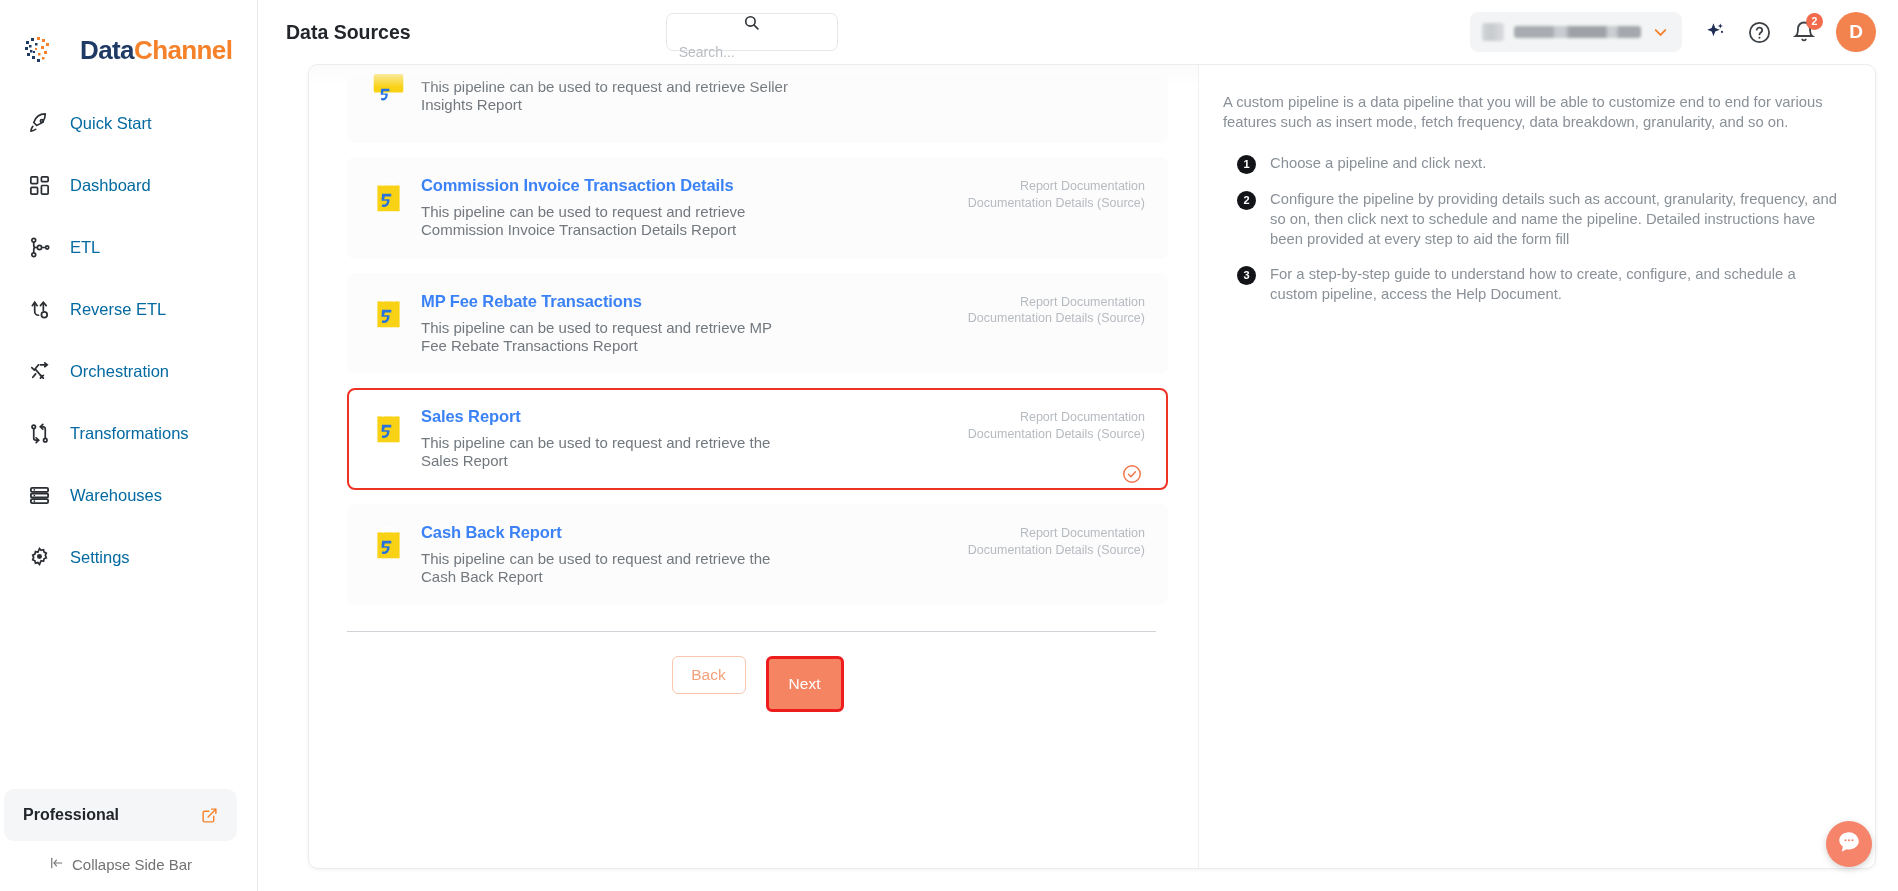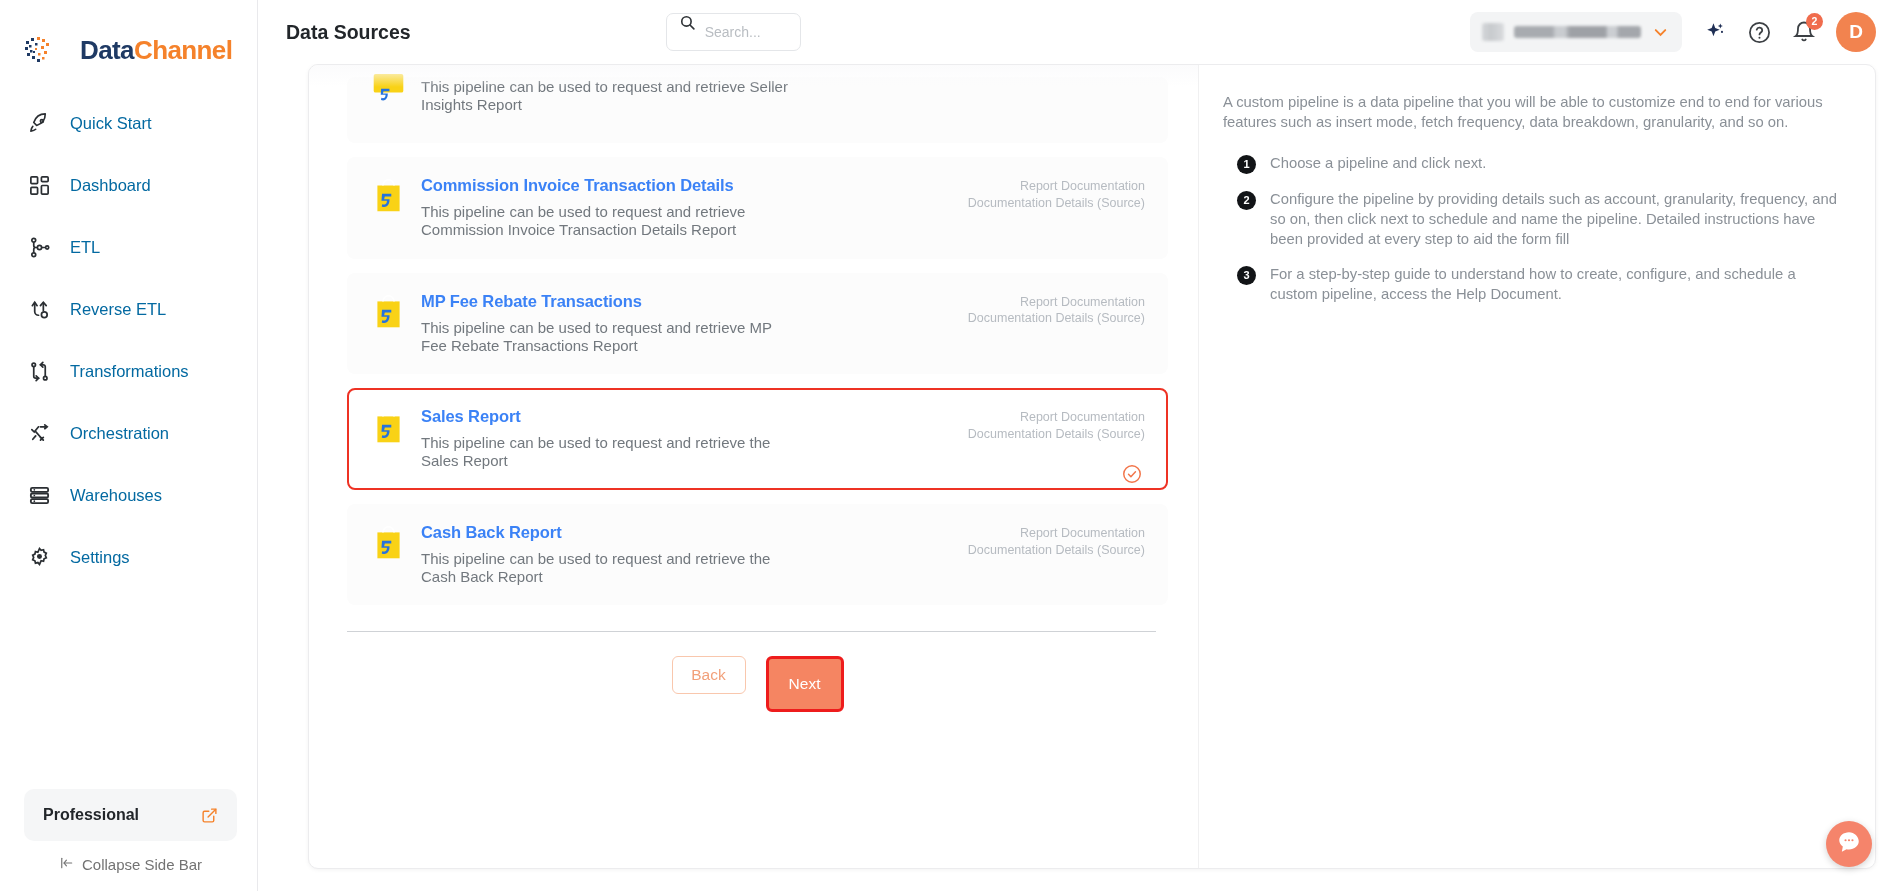--- a/index.html
+++ b/index.html
@@ -27,41 +27,41 @@
 
   .nav { margin-top: 14px; display: flex; flex-direction: column; }
   .nav-item {
     display: flex; align-items: center; gap: 18px;
     height: 62px; padding-left: 26px; cursor: pointer;
     color: #0369a1; font-size: 16.5px;
   }
   .nav-icon { width: 26px; height: 26px; flex: 0 0 26px; display:flex; align-items:center; justify-content:center; color:#2b2f33; }
   .nav-icon svg { width: 23px; height: 23px; display:block; }
 
-  .side-bottom { margin-top: auto; padding: 0 20px 18px 24px; }
+  .side-bottom { margin-top: auto; padding: 0 20px 18px 4px; }
   .plan-card {
     background: #f5f6f7; border-radius: 10px; height: 52px;
     display:flex; align-items:center; justify-content:space-between;
     padding: 0 19px; cursor:pointer;
   }
   .plan-name { font-size: 16px; font-weight: bold; color: #22262a; }
   .plan-ext { color:#f5822b; display:flex; }
   .collapse {
     margin-top: 15px; text-align:center; color:#737373; font-size: 15px;
     display:flex; align-items:center; justify-content:center; gap:7px; cursor:pointer;
   }
 
   
   .main { flex: 1; display: flex; flex-direction: column; min-width:0; background: #ffffff; position:relative; }
   .topbar { height: 64px; flex:0 0 64px; display:flex; align-items:center; padding: 0 22px 0 28px; background:#fff; position:relative; z-index:5;}
   .page-title { font-size: 19.5px; font-weight: bold; color: #22262a; }
   .search-box {
-    width: 135px; height: 38px; border: 1px solid #e4e6e9; border-radius: 7px;
-    margin-left: 255px; display:flex; gap: 9px; padding: 0 12px;
-    background: #fff; cursor: text;
+    width: 172px; height: 38px; border: 1px solid #e4e6e9; border-radius: 7px;
+    margin-left: 255px; display:flex; align-items:center; gap: 9px; padding: 0 12px;
+    background: #fff; cursor: text; flex-direction: column;
   }
   .search-box input {
     border:none; outline:none; font-size: 14px; color:#9aa0a6; width:100%;
     font-family:"Liberation Sans", sans-serif; background:transparent;
   }
   .search-box input::placeholder { color:#b9bdc2; }
   .top-right { margin-left:auto; display:flex; align-items:center; gap: 20px; }
   .workspace {
     width: 212px; height: 40px; background:#f3f4f5; border-radius: 8px;
     display:flex; align-items:center; padding: 0 12px; gap: 10px; cursor:pointer;
@@ -222,42 +222,42 @@
               <path d="M13 8l3-3.5L19 8"></path>
             <circle cx="17" cy="17.5" r="3"></circle>
           </svg>
         </span>
         <span>Reverse ETL</span>
       </div>
 
       <div class="nav-item">
         <span class="nav-icon">
           <svg viewBox="0 0 24 24" fill="none" stroke="currentColor" stroke-width="1.8" stroke-linecap="round">
+            <path d="M4 8l2.5 2.5L11 5"></path>
+              <path d="M5 18l3-3.5"></path>
+            <path d="M13 5h5M17.5 3l2.5 2-2.5 2"></path>
+            <path d="M13 16l3 3M16 16l-3 3"></path>
+            <path d="M8 10l7 8"></path>
+          </svg>
+        </span>
+        <span>Orchestration</span>
+      </div>
+
+      <div class="nav-item">
+        <span class="nav-icon">
+          <svg viewBox="0 0 24 24" fill="none" stroke="currentColor" stroke-width="1.8" stroke-linecap="round">
             <circle cx="6" cy="5" r="1.8"></circle>
               <circle cx="18" cy="19" r="1.8"></circle>
             <path d="M6 7v10a2 2 0 002 2h3"></path>
               <path d="M8.5 16.5L11 19l-2.5 2.5"></path>
             <path d="M18 17V7a2 2 0 00-2-2h-3"></path>
               <path d="M15.5 2.5L13 5l2.5 2.5"></path>
           </svg>
         </span>
         <span>Transformations</span>
-      </div>
-
-      <div class="nav-item">
-        <span class="nav-icon">
-          <svg viewBox="0 0 24 24" fill="none" stroke="currentColor" stroke-width="1.8" stroke-linecap="round">
-            <path d="M4 8l2.5 2.5L11 5"></path>
-              <path d="M5 18l3-3.5"></path>
-            <path d="M13 5h5M17.5 3l2.5 2-2.5 2"></path>
-            <path d="M13 16l3 3M16 16l-3 3"></path>
-            <path d="M8 10l7 8"></path>
-          </svg>
-        </span>
-        <span>Orchestration</span>
       </div>
 
       <div class="nav-item">
         <span class="nav-icon">
           <svg viewBox="0 0 24 24" fill="none" stroke="currentColor" stroke-width="1.9">
             <rect x="3" y="4" width="18" height="4.2" rx="1.4"></rect>
               <circle cx="6.6" cy="6.1" r=".9" fill="currentColor" stroke="none"></circle>
             <rect x="3" y="9.9" width="18" height="4.2" rx="1.4"></rect>
               <circle cx="6.6" cy="12" r=".9" fill="currentColor" stroke="none"></circle>
             <rect x="3" y="15.8" width="18" height="4.2" rx="1.4"></rect>

